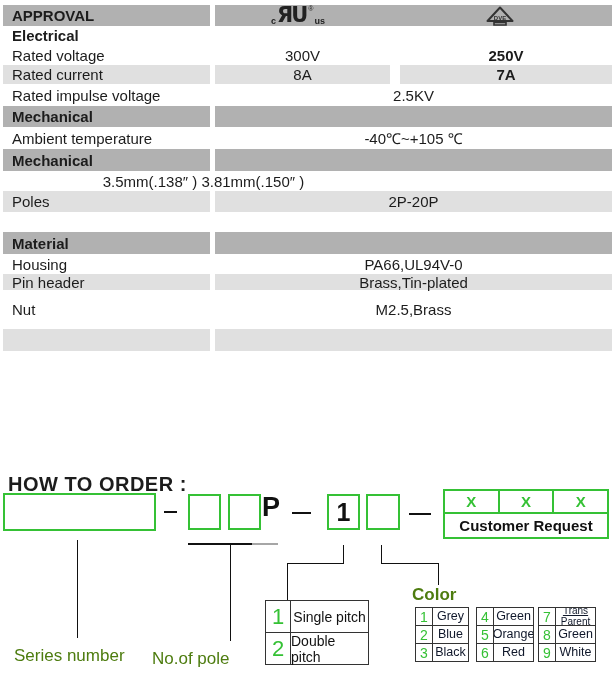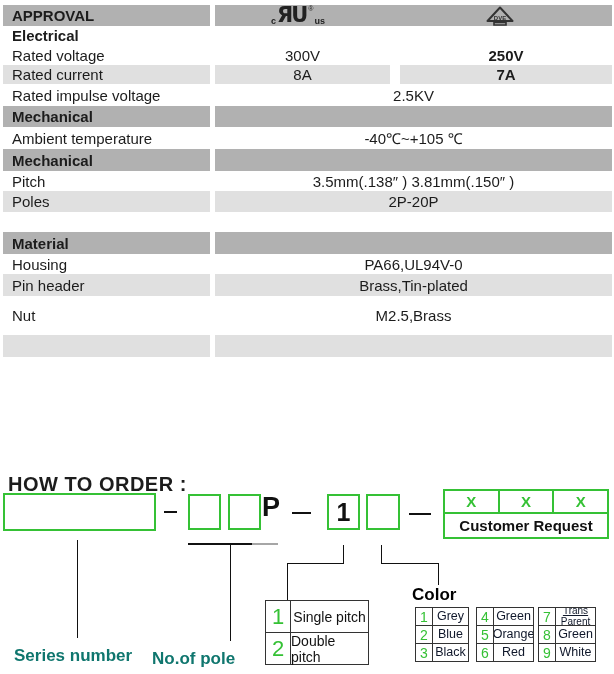--- a/index.html
+++ b/index.html
@@ -44,32 +44,32 @@
                font-size:15px;font-weight:bold;color:#35c135;}
   #cust .xcell + .xcell{border-left:2px solid #35c135;}
   #cust .crlabel{border-top:2px solid #35c135;height:23px;display:flex;align-items:center;justify-content:center;
                  font-size:15px;font-weight:bold;color:#111;}
 
   
   #pole-underline-black{left:188px;top:543px;width:64px;height:2px;background:#111;position:absolute;}
   #pole-underline-gray{left:252px;top:543px;width:26px;height:2px;background:#a6a6a6;position:absolute;}
 
   
-  .blabel{position:absolute;font-size:17px;font-weight:bold;color:#0f766e;}
+  .blabel{position:absolute;font-size:17px;font-weight:normal;color:#4d7c0f;}
 
   
   #pitch-table{left:265px;top:600px;width:104px;border:1px solid #333;box-sizing:border-box;background:#fff;position:absolute;}
   .pt-row{display:flex;height:31px;}
   .pt-row + .pt-row{border-top:1px solid #333;}
   .pt-num{width:24px;border-right:1px solid #333;display:flex;align-items:center;justify-content:center;
           color:#35c135;font-size:22px;}
   .pt-name{flex:1;display:flex;align-items:center;justify-content:center;font-size:14px;color:#111;}
 
   
-  #color-label{left:412px;top:585px;font-size:17px;font-weight:bold;color:#000000;}
+  #color-label{left:412px;top:585px;font-size:17px;font-weight:bold;color:#4d7c0f;}
   .ctable{position:absolute;top:607px;border:1px solid #333;box-sizing:border-box;background:#fff;}
   .ct-row{display:flex;height:17px;}
   .ct-row + .ct-row{border-top:1px solid #333;}
   .ct-num{width:16px;border-right:1px solid #333;display:flex;align-items:center;justify-content:center;
           color:#35c135;font-size:14px;}
   .ct-name{flex:1;display:flex;align-items:center;justify-content:center;font-size:12.5px;color:#0f172a;
            text-align:center;line-height:1.02;overflow:hidden;}
   .ct-name.tiny{font-size:10px;padding:0 1px;text-decoration:underline;}
   #ct1{left:415px;width:54px;} #ct2{left:476px;width:58px;} #ct3{left:538px;width:58px;}
 </style>
@@ -130,42 +130,41 @@
       <div class="lbl">Ambient temperature</div>
       <div class="val">-40℃~+105 ℃</div>
     </div>
 
     <div class="srow" style="height:22px">
       <div class="lbl dark bold">Mechanical</div>
       <div class="val dark"></div>
     </div>
 
     <div class="srow" style="height:20px">
-      <div class="lbl">Pitch</div>
       <div class="val">3.5mm(.138″ ) 3.81mm(.150″ )</div>
     </div>
 
     <div class="srow" style="height:21px">
       <div class="lbl light">Poles</div>
       <div class="val light">2P-20P</div>
     </div>
 
     <div class="srow" style="height:20px"></div>
 
     <div class="srow" style="height:22px">
       <div class="lbl dark bold">Material</div>
       <div class="val dark"></div>
     </div>
 
     <div class="srow" style="height:20px">
       <div class="lbl">Housing</div>
       <div class="val">PA66,UL94V-0</div>
     </div>
 
-    <div class="srow" style="height:22px">
+    <div class="srow" style="height:16px">
       <div class="lbl light">Pin header</div>
       <div class="val light">Brass,Tin-plated</div>
     </div>
 
     <div class="srow" style="height:39px">
       <div class="lbl">Nut</div>
       <div class="val">M2.5,Brass</div>
     </div>
 
     <div class="srow" style="height:22px">

